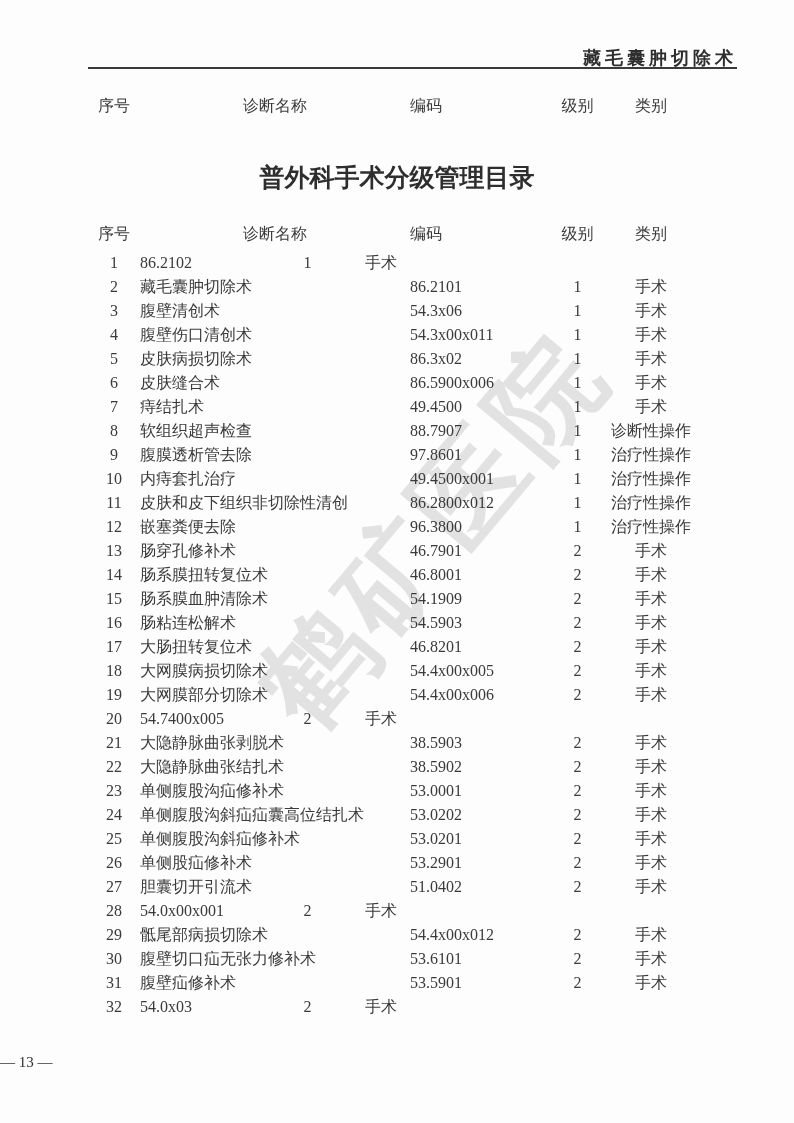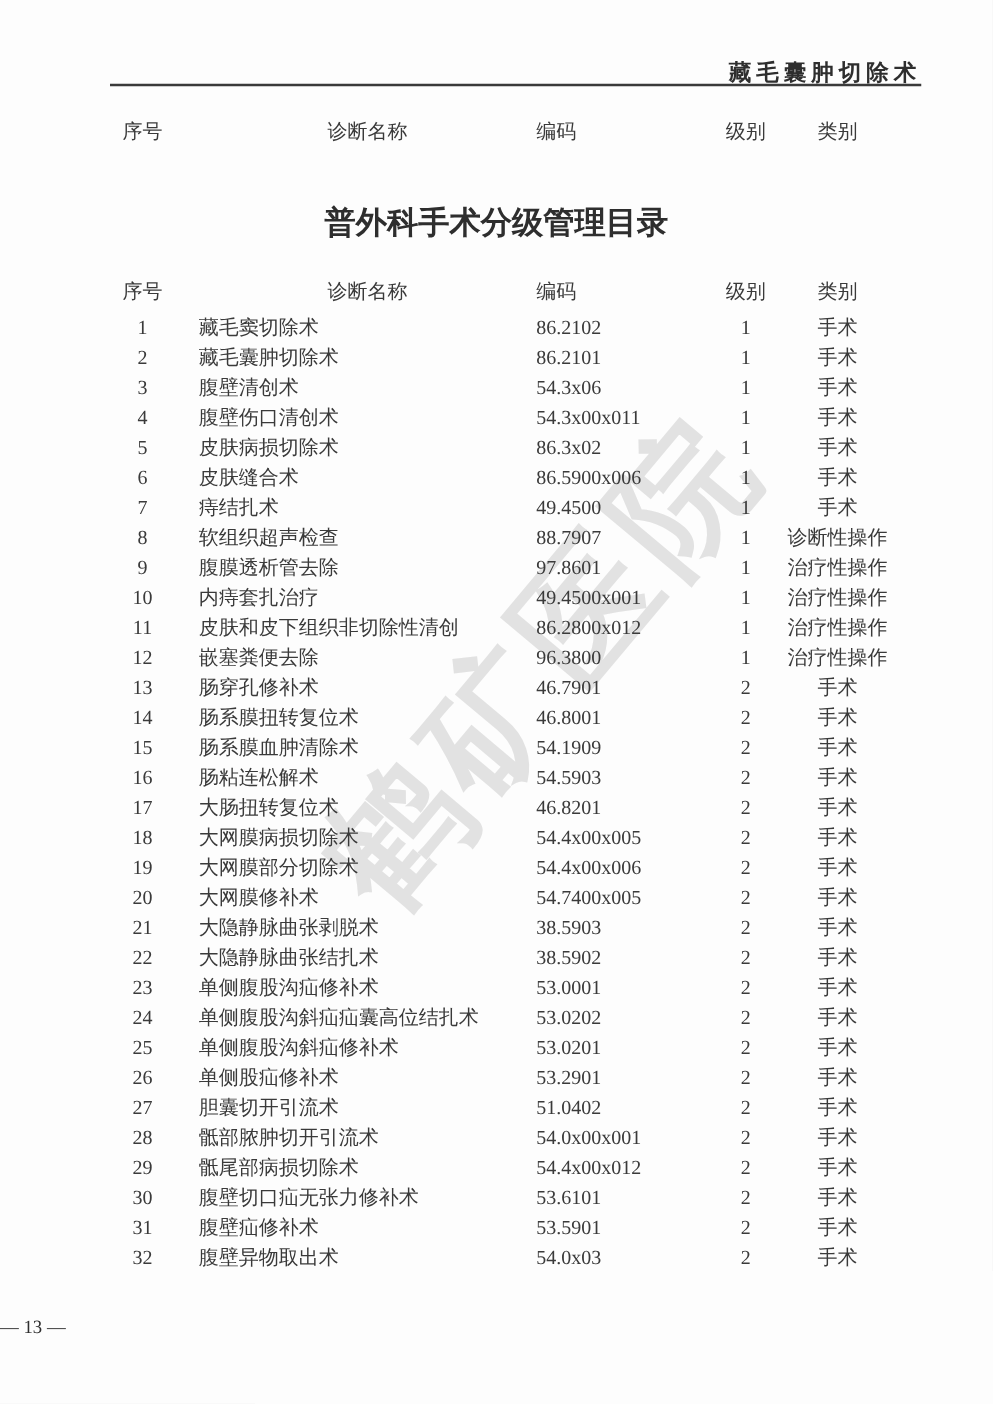--- a/index.html
+++ b/index.html
@@ -80,21 +80,21 @@
     width:650px;
   }
   .trow{
     display:flex;
     height:24px;
     line-height:24px;
     font-size:16px;
   }
   .cell{display:block;white-space:nowrap;}
   .c-no{width:52px;text-align:center;}
-  .c-name{width:270px;text-align:left;margin-left:19px;}
+  .c-name{width:270px;text-align:left;}
   .c-code{width:140px;text-align:left;}
   .c-level{width:55px;text-align:center;}
   .c-cat{width:92px;text-align:center;}
   .footer{
     position:absolute;
     top:1054px;
     left:0;
     right:4px;
     text-align:left;
     font-size:15px;
@@ -127,21 +127,20 @@
       <span class="cell c-no">序号</span>
       <span class="cell c-name" style="text-align:center;">诊断名称</span>
       <span class="cell c-code">编码</span>
       <span class="cell c-level">级别</span>
       <span class="cell c-cat">类别</span>
     </div>
 
     <div class="tbody">
         <div class="trow">
           <span class="cell c-no">1</span>
-          <span class="cell c-name">藏毛窦切除术</span>
           <span class="cell c-code">86.2102</span>
           <span class="cell c-level">1</span>
           <span class="cell c-cat">手术</span>
         </div>
         <div class="trow">
           <span class="cell c-no">2</span>
           <span class="cell c-name">藏毛囊肿切除术</span>
           <span class="cell c-code">86.2101</span>
           <span class="cell c-level">1</span>
           <span class="cell c-cat">手术</span>
@@ -260,21 +259,20 @@
         </div>
         <div class="trow">
           <span class="cell c-no">19</span>
           <span class="cell c-name">大网膜部分切除术</span>
           <span class="cell c-code">54.4x00x006</span>
           <span class="cell c-level">2</span>
           <span class="cell c-cat">手术</span>
         </div>
         <div class="trow">
           <span class="cell c-no">20</span>
-          <span class="cell c-name">大网膜修补术</span>
           <span class="cell c-code">54.7400x005</span>
           <span class="cell c-level">2</span>
           <span class="cell c-cat">手术</span>
         </div>
         <div class="trow">
           <span class="cell c-no">21</span>
           <span class="cell c-name">大隐静脉曲张剥脱术</span>
           <span class="cell c-code">38.5903</span>
           <span class="cell c-level">2</span>
           <span class="cell c-cat">手术</span>
@@ -316,21 +314,20 @@
         </div>
         <div class="trow">
           <span class="cell c-no">27</span>
           <span class="cell c-name">胆囊切开引流术</span>
           <span class="cell c-code">51.0402</span>
           <span class="cell c-level">2</span>
           <span class="cell c-cat">手术</span>
         </div>
         <div class="trow">
           <span class="cell c-no">28</span>
-          <span class="cell c-name">骶部脓肿切开引流术</span>
           <span class="cell c-code">54.0x00x001</span>
           <span class="cell c-level">2</span>
           <span class="cell c-cat">手术</span>
         </div>
         <div class="trow">
           <span class="cell c-no">29</span>
           <span class="cell c-name">骶尾部病损切除术</span>
           <span class="cell c-code">54.4x00x012</span>
           <span class="cell c-level">2</span>
           <span class="cell c-cat">手术</span>
@@ -344,21 +341,20 @@
         </div>
         <div class="trow">
           <span class="cell c-no">31</span>
           <span class="cell c-name">腹壁疝修补术</span>
           <span class="cell c-code">53.5901</span>
           <span class="cell c-level">2</span>
           <span class="cell c-cat">手术</span>
         </div>
         <div class="trow">
           <span class="cell c-no">32</span>
-          <span class="cell c-name">腹壁异物取出术</span>
           <span class="cell c-code">54.0x03</span>
           <span class="cell c-level">2</span>
           <span class="cell c-cat">手术</span>
         </div>
       </div>
 
     <div class="footer">— 13 —</div>
 
   </div>
 </div>

